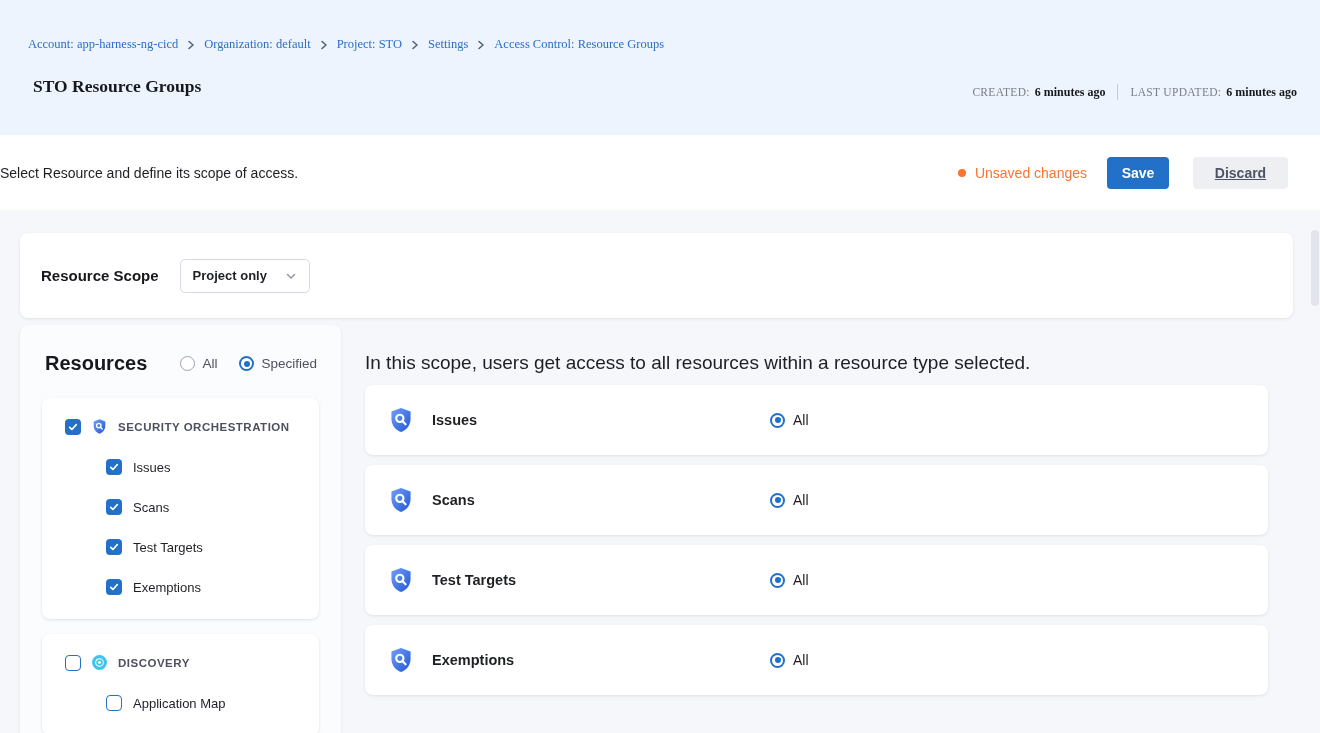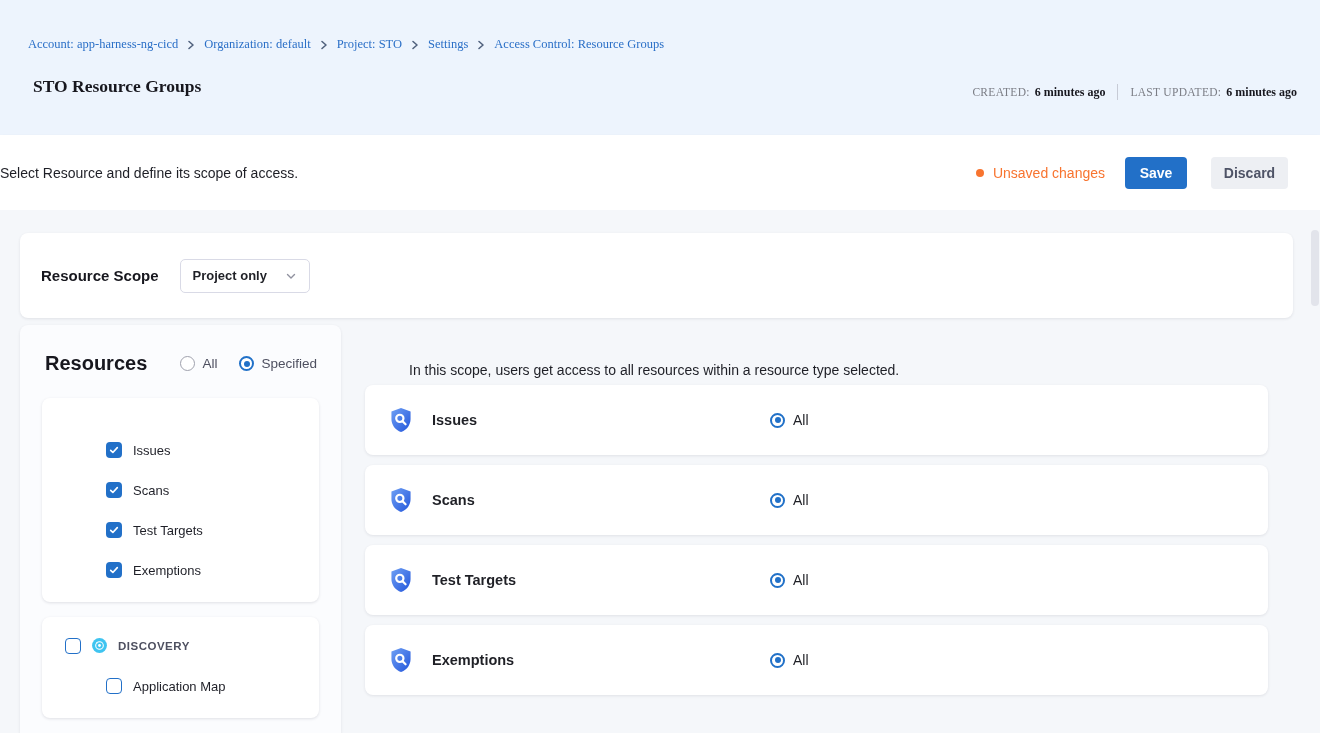--- a/index.html
+++ b/index.html
@@ -23,21 +23,21 @@
   
   .toolbar { position:relative; width:100%; height:75px; background:#FFFFFF;
              box-shadow:0 2px 4px rgba(40,41,61,0.07); display:flex; align-items:center; }
   .toolbar-desc { font-size:14px; color:#1E1F26; }
   .toolbar-right { position:absolute; right:32px; display:flex; align-items:center; }
   .unsaved { display:flex; align-items:center; gap:9px; color:#F8742F; font-size:14px; margin-right:20px; }
   .unsaved-dot { width:8px; height:8px; border-radius:50%; background:#F8742F; }
   .btn { border:none; border-radius:4px; font-family:inherit; font-size:14px; font-weight:700;
          height:32px; cursor:pointer; }
   .btn-save { background:#2270C8; color:#FFFFFF; width:62px; margin-right:24px; }
-  .btn-discard { background:#EDEFF3; color:#4E5366; width:77px; }
+  .btn-discard { background:#EDEFF3; color:#4E5366; width:95px;text-decoration:underline; }
 
   
   .content { position:relative; width:100%; height:523px; background:#F5F7FA; }
 
   .scope-card { position:absolute; left:20px; top:23px; width:1273px; height:85px; background:#fff;
                 border-radius:8px; box-shadow:0 1px 3px rgba(40,41,61,0.10); display:flex; align-items:center;
                 padding-left:21px; }
   .scope-label { font-size:15px; font-weight:700; color:#17171E; }
   .scope-select { margin-left:21px; width:130px; height:34px; background:#fff; border:1px solid #D9DAE6;
                   border-radius:5px; display:flex; align-items:center; justify-content:space-between;
@@ -63,21 +63,21 @@
   .group-icon svg { width:17px; height:17px; display:block; }
   .group-label { font-size:11.5px; font-weight:700; letter-spacing:.5px; color:#4E5060; }
   .child-row { display:flex; align-items:center; gap:11px; padding-left:64px; margin-top:24px; }
   .child-label { font-size:13px; color:#1F2028; }
   .checkbox { width:16px; height:16px; border-radius:4px; background:#2270C8; display:flex;
               align-items:center; justify-content:center; cursor:pointer; flex:0 0 auto; }
   .checkbox svg { width:12px; height:12px; }
   .checkbox.unchecked { background:#fff; border:1.5px solid #2270C8; }
 
   
-  .scope-desc { position:absolute; left:365px; top:152px; font-size:14px; color:#1E1F26;margin-left:44px; }
+  .scope-desc { position:absolute; left:365px; top:142px; font-size:19px; color:#1E1F26; }
   #cards { position:absolute; left:365px; top:175px; width:903px; }
   .res-card { height:70px; background:#fff; border-radius:8px; box-shadow:0 1px 3px rgba(40,41,61,0.10);
               margin-bottom:10px; display:flex; align-items:center; padding-left:22px; position:relative; }
   .card-icon { width:28px; height:28px; }
   .card-icon svg { width:28px; height:28px; display:block; }
   .card-label { margin-left:17px; font-size:14.5px; font-weight:700; color:#1F2026; }
   .card-access { position:absolute; left:405px; display:flex; align-items:center; gap:8px; }
   .card-access-label { font-size:14px; color:#1F2026; }
 
   .scrollbar-thumb { position:absolute; right:1px; top:20px; width:8px; height:76px;
@@ -169,20 +169,35 @@
             <span>All</span>
           </span>
           <span class="radio-opt">
             <span class="radio checked"></span>
             <span>Specified</span>
           </span>
         </span>
       </div>
       <div id="groups">
           <div class="group-box">
+            <div class="group-head">
+              <span class="checkbox">
+                <svg viewBox="0 0 16 16">
+                  <path d="M3.6 8.4l2.9 2.9 5.9-6.4" fill="none" stroke="#fff" stroke-width="2.2" stroke-linecap="round" stroke-linejoin="round"></path>
+                </svg>
+              </span>
+              <span class="group-icon">
+                <svg viewBox="0 0 24 24">
+                  <path d="M12 1.8l8.2 3v6.3c0 5.2-3.5 9.7-8.2 11.1-4.7-1.4-8.2-5.9-8.2-11.1V4.8z" fill="url(#stoGrad)"></path>
+                  <circle cx="11" cy="10.6" r="3.1" fill="none" stroke="#fff" stroke-width="1.9"></circle>
+                  <line x1="13.3" y1="13" x2="15.9" y2="15.6" stroke="#fff" stroke-width="1.9" stroke-linecap="round"></line>
+                </svg>
+              </span>
+              <span class="group-label">SECURITY ORCHESTRATION</span>
+            </div>
             <div class="child-row">
               <span class="checkbox">
                 <svg viewBox="0 0 16 16">
                   <path d="M3.6 8.4l2.9 2.9 5.9-6.4" fill="none" stroke="#fff" stroke-width="2.2" stroke-linecap="round" stroke-linejoin="round"></path>
                 </svg>
               </span>
               <span class="child-label">Issues</span>
             </div>
             <div class="child-row">
               <span class="checkbox">

